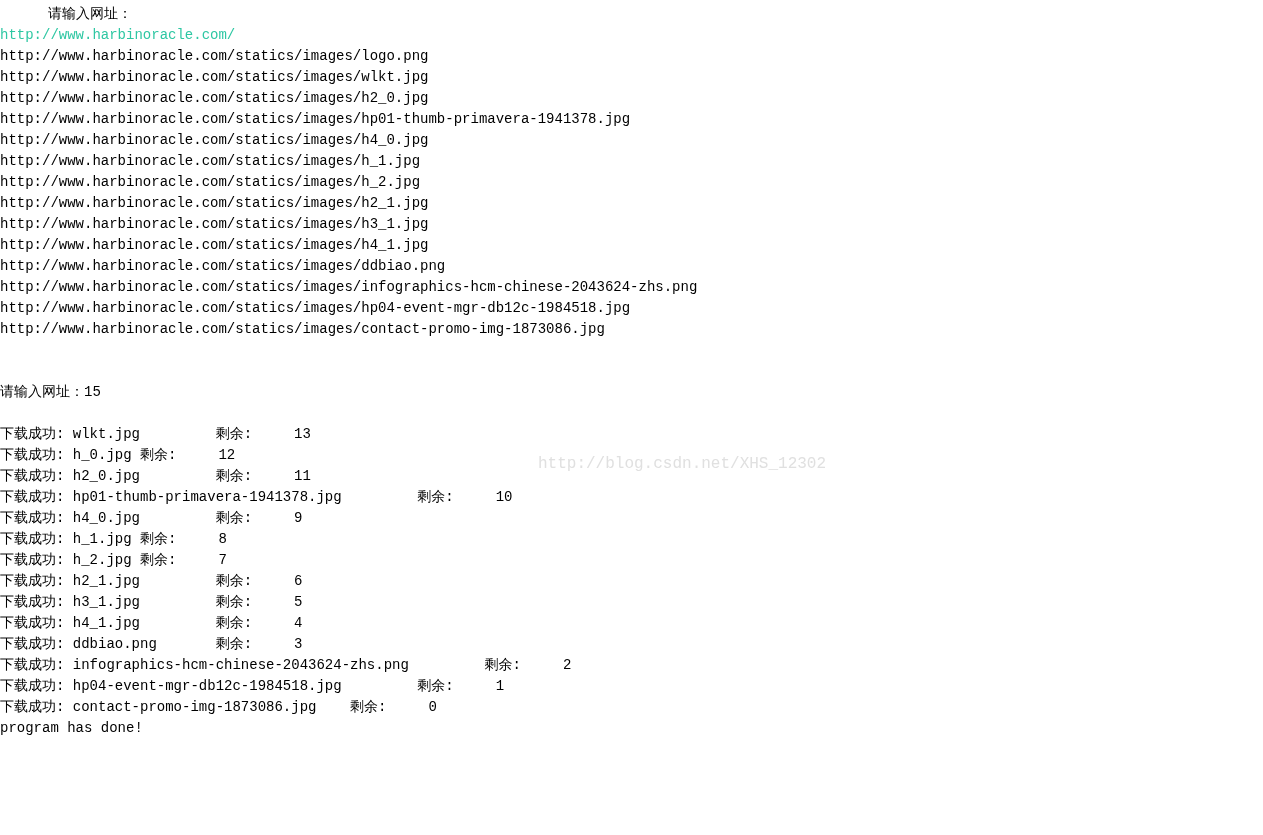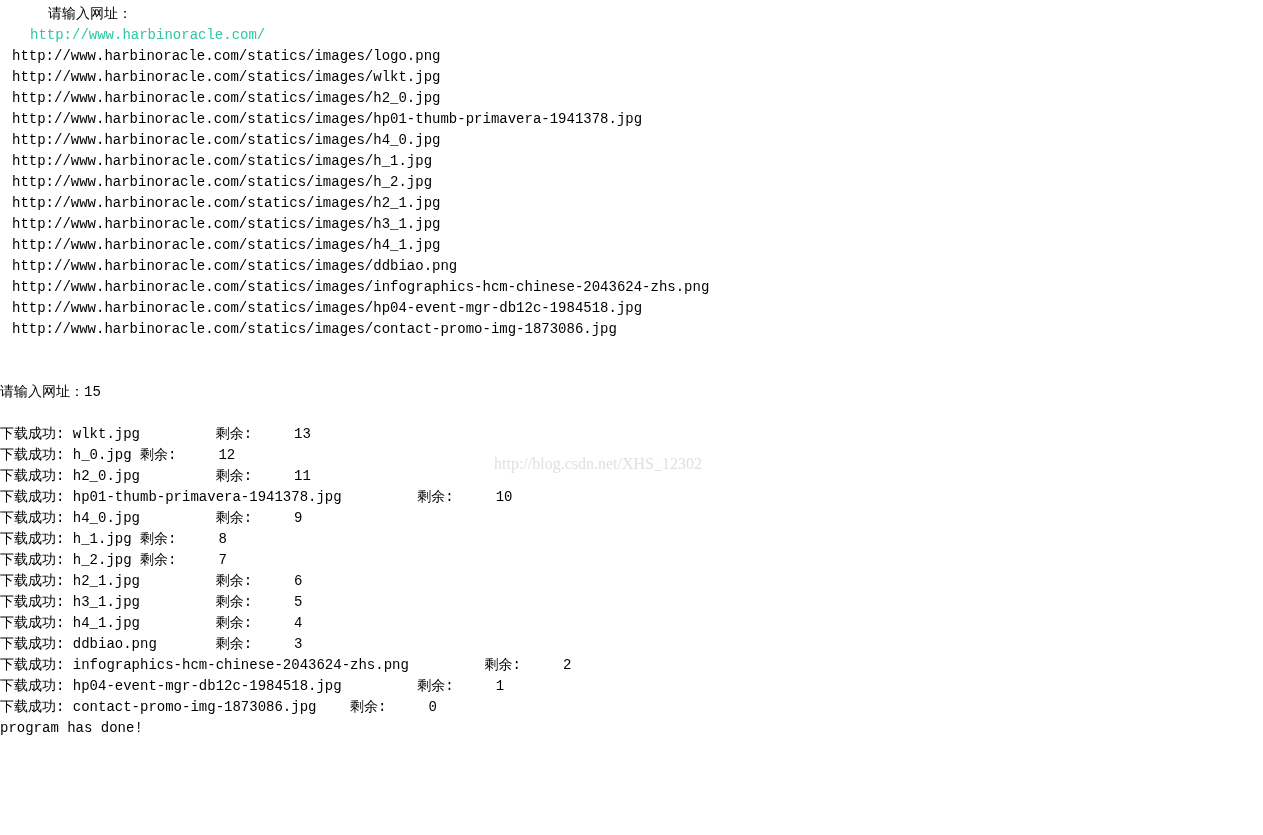--- a/index.html
+++ b/index.html
@@ -18,33 +18,32 @@
     }
     .line {
       white-space: pre;
     }
     .prompt-line {
       color: #000;
       padding-left: 48px;
     }
     .input-url {
       color: #2ec7a3;
-      padding-left: 30px;
     }
     .url-line {
       color: #000;
-      margin-left: 12px;
     }
     .watermark {
       position: absolute;
       color: #e0e0e0;
-      font-family: Liberation Serif, serif;
+      font-family: Liberation Mono, monospace;
       font-size: 16px;
       pointer-events: none;
       user-select: none;
+      margin-left: 44px;
     }
     .gap {
       height: 21px;
     }
     .gap2 {
       height: 42px;
     }
   </style>
 </head>
 <body>

